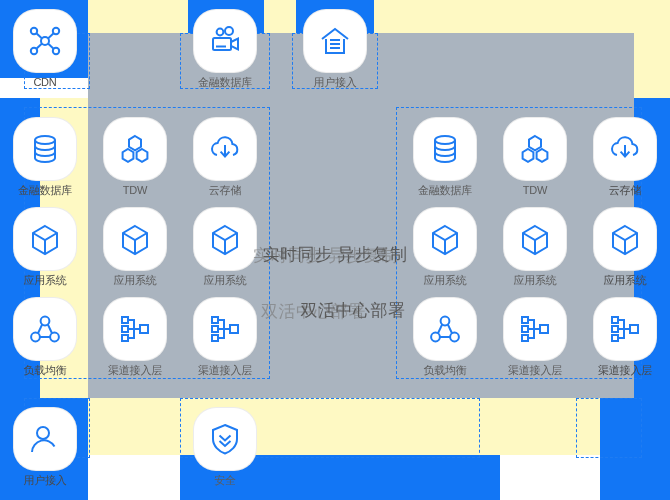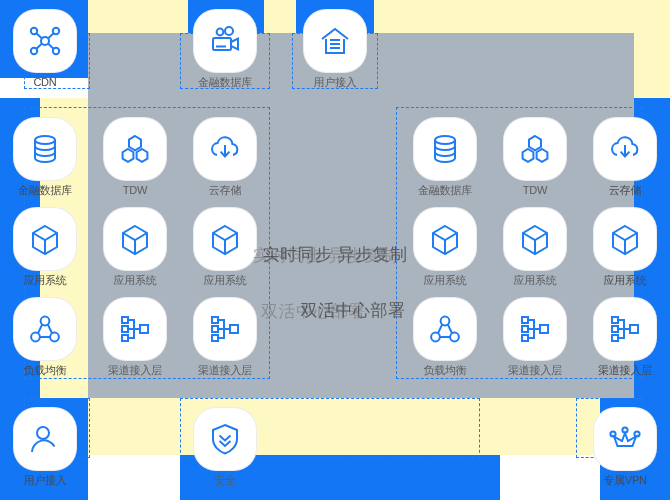--- a/index.html
+++ b/index.html
@@ -444,28 +444,14 @@
           <circle cx="15" cy="11" r="6"></circle>
           <path d="M4 30 a12 12 0 0 1 22.5 -5.5"></path>
         </svg>
       </span>
     </div>
     <div class="node-label">用户接入</div>
   </div>
 
 
 
-  <div class="node on-blue" style="left:594px; top:408px;">
-    <div class="tile">
-      <span>
-        <svg width="34" height="34" viewBox="0 0 34 34" fill="none" stroke="#1f7cf2" stroke-width="2">
-          <circle cx="5" cy="12" r="2.6"></circle>
-            <circle cx="17" cy="8" r="2.6"></circle>
-            <circle cx="29" cy="12" r="2.6"></circle>
-          <path d="M6 14.5 L9.5 24 H24.5 L28 14.5 L20 19 L17 11 L14 19 Z"></path>
-          <line x1="9.5" y1="24" x2="24.5" y2="24"></line>
-        </svg>
-      </span>
-    </div>
-    <div class="node-label">专属VPN</div>
-  </div>
 
 </div>
 
 </body></html>

